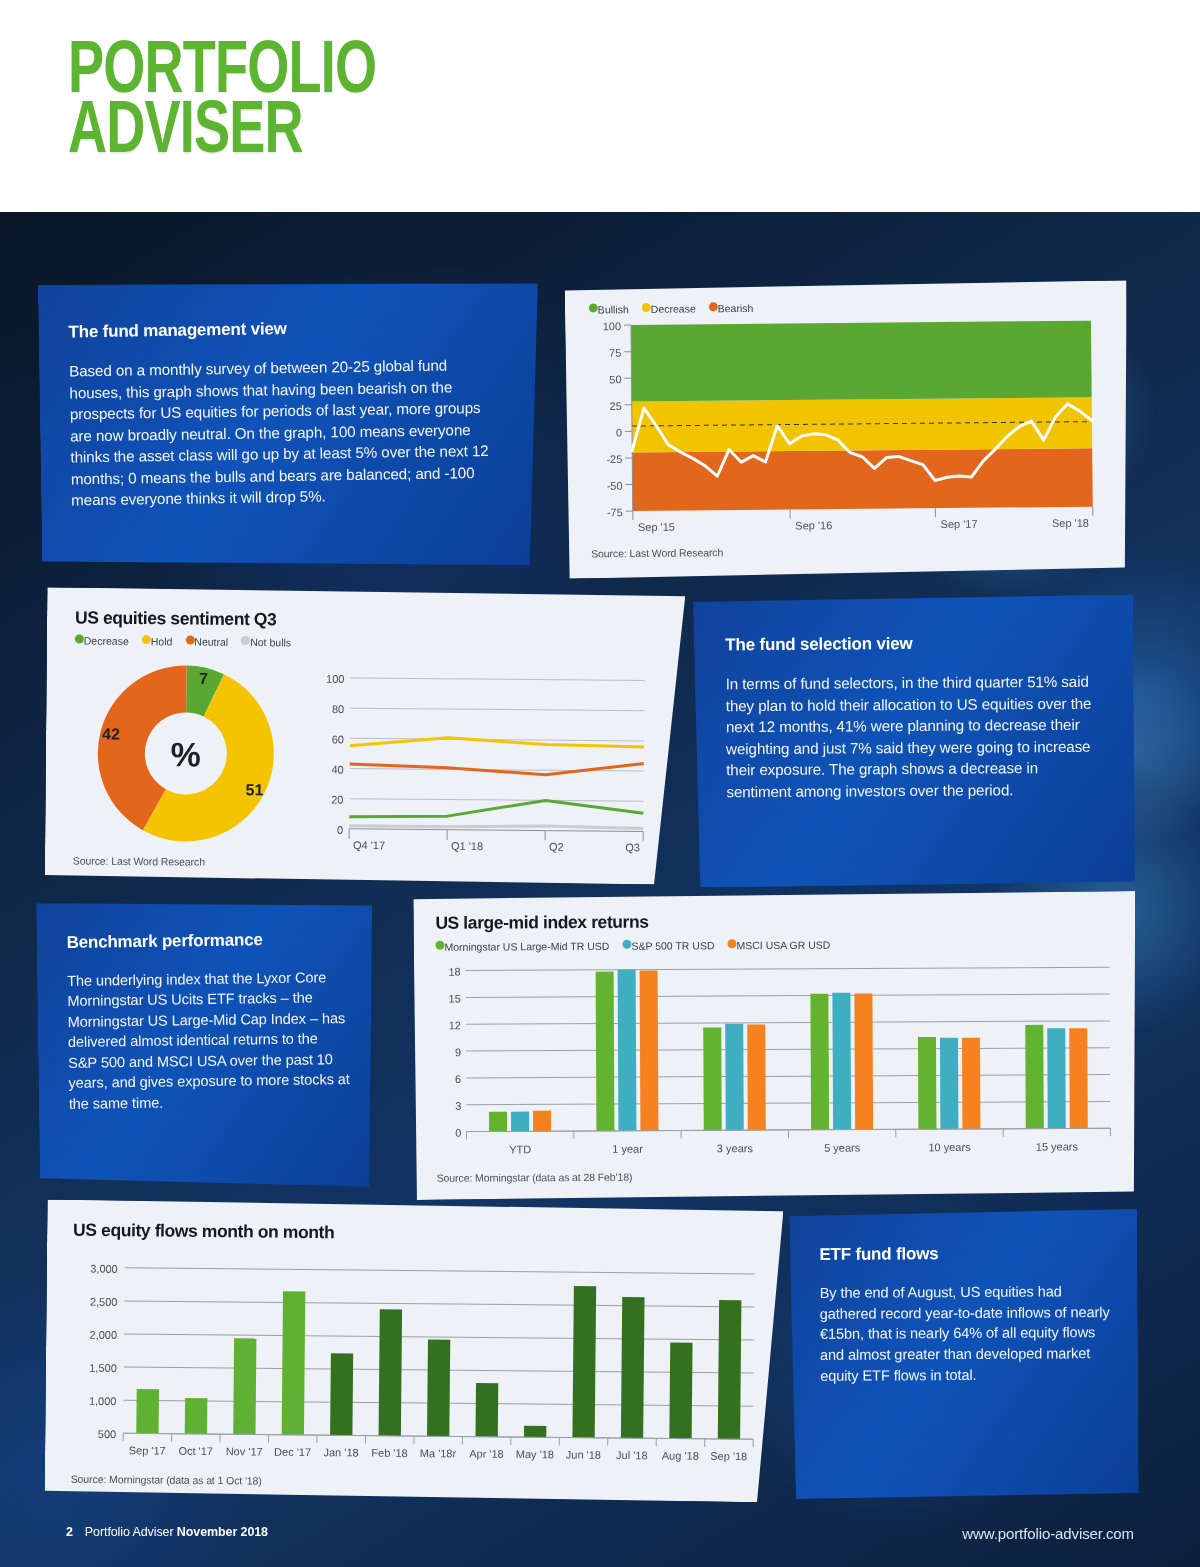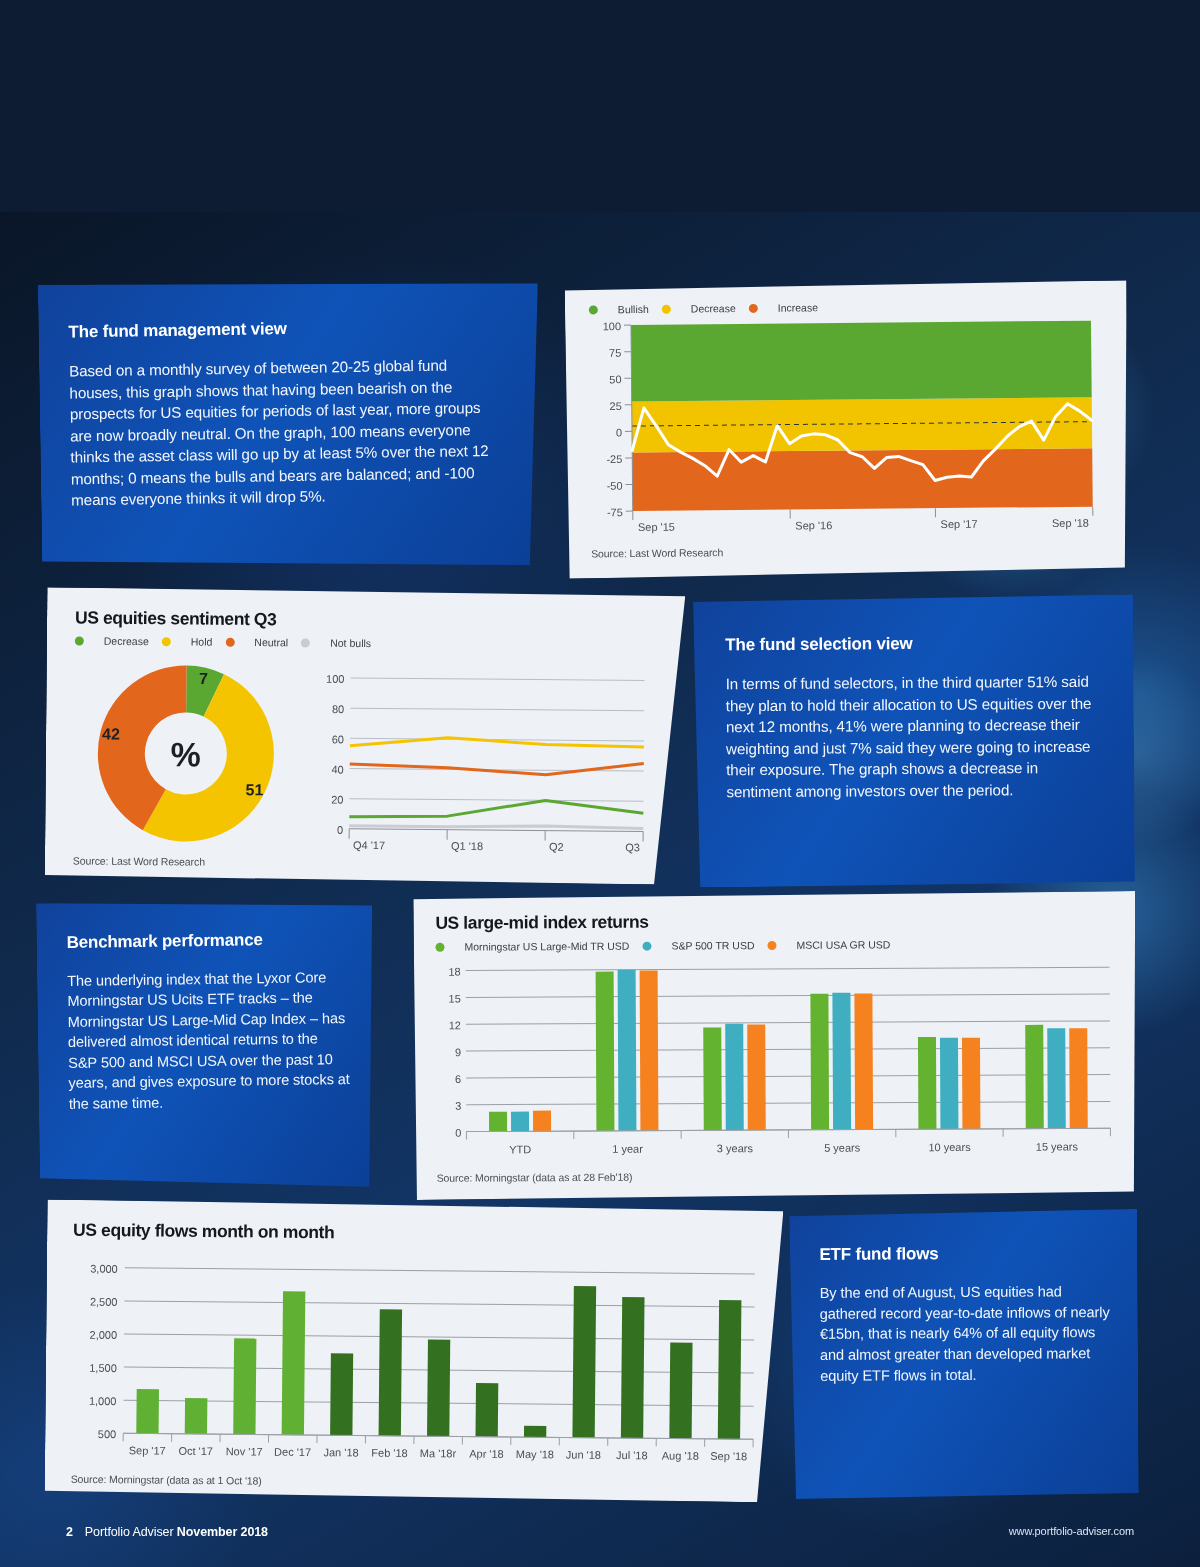--- a/index.html
+++ b/index.html
@@ -66,37 +66,37 @@
   .panel-body {
     font-size: 15.2px; line-height: 1.42; color: #f2f6fb; letter-spacing: -0.1px;
   }
   .chart-title {
     font-weight: bold; font-size: 17.5px; color: #16181c; letter-spacing: -0.4px;
   }
   .source {
     font-size: 10.5px; color: #4a4f57; letter-spacing: -0.1px;
   }
   .legend { display: flex; align-items: center; gap: 13px; }
-  .legend-item { display: flex; align-items: center; gap: 20px; font-size: 10.5px; color: #3b4048; white-space: nowrap; }
+  .legend-item { display: flex; align-items: flex-start; gap: 0; font-size: 10.5px; color: #3b4048; white-space: nowrap; }
   .dot { width: 9px; height: 9px; border-radius: 50%; display: inline-block; }
   .ax { font-size: 11px; fill: #4a4f57; }
 
   
   .footer {
     position: absolute; left: 0; bottom: 0; width: 1200px; height: 60px;
   }
   .footer-left {
     position: absolute; left: 66px; top: 18px; color: #ffffff;
     font-size: 12.5px; letter-spacing: -0.1px; white-space: nowrap;
   }
   .footer-left .pgnum { font-weight: bold; margin-right: 12px; }
   .footer-left .mon { font-weight: bold; }
   .footer-right {
     position: absolute; right: 66px; top: 18px; color: #dbe6f4;
-    font-size: 11px; letter-spacing: -0.1px;
+    font-size: 15px; letter-spacing: -0.1px;
   }
 
   
   #p-fm-view   { left: 40px;  top: 281px;  width: 500px; height: 288px;
                  transform: rotate(-0.9deg); clip-path: polygon(0 0, 100% 2.2%, 97.5% 100%, 0 96%); }
   #p-fm-chart  { left: 566px; top: 283px;  width: 562px; height: 293px;
                  transform: rotate(-0.55deg); clip-path: polygon(0 1.6%, 100% 0, 99.2% 98%, 0.4% 100%); }
   #p-sent      { left: 46px;  top: 590px;  width: 638px; height: 292px;
                  transform: rotate(0.5deg); clip-path: polygon(0 0, 100% 1.2%, 95.5% 100%, 0 98.6%); }
   #p-fs-view   { left: 694px; top: 596px;  width: 440px; height: 290px;
@@ -110,20 +110,26 @@
   #p-etf       { left: 790px; top: 1210px; width: 348px; height: 288px;
                  transform: rotate(-0.35deg); clip-path: polygon(0 1.8%, 100% 0, 100% 98.6%, 1.5% 100%); }
 
   .inner { position: absolute; inset: 0; padding: 26px 30px; }
 </style>
 </head>
 <body>
 
 <div id="page">
 
+  <div class="masthead">
+    <div class="logo">
+      <span>PORTFOLIO</span>
+      <span>ADVISER</span>
+    </div>
+  </div>
 
   <div class="bg"></div>
 
   <div class="panel blue-panel" id="p-fm-view">
     <div class="inner" style="padding:38px 40px 26px 30px;">
       <div class="panel-title">The fund management view</div>
       <div class="panel-body" style="margin-top:18px;">Based on a monthly survey of between 20-25 global fund houses, this graph shows that having been bearish on the prospects for US equities for periods of last year, more groups are now broadly neutral. On the graph, 100 means everyone thinks the asset class will go up by at least 5% over the next 12 months; 0 means the bulls and bears are balanced; and -100 means everyone thinks it will drop 5%.</div>
     </div>
   </div>
 
@@ -133,21 +139,21 @@
           <div class="legend-item">
             <span class="dot" style="background: rgb(90, 168, 50);"></span>
             <span>Bullish</span>
           </div>
           <div class="legend-item">
             <span class="dot" style="background: rgb(242, 196, 0);"></span>
             <span>Decrease</span>
           </div>
           <div class="legend-item">
             <span class="dot" style="background: rgb(226, 102, 28);"></span>
-            <span>Increase</span>
+            <span>Bearish</span>
           </div>
         </div>
       <svg id="svg-bands" width="508" height="222" viewBox="0 0 508 222" style="margin-top:4px;">
           <rect x="42" y="133.54285714285714" width="460" height="58.457142857142856" fill="#e2661c"></rect>
           <rect x="42" y="82.5257142857143" width="460" height="51.017142857142844" fill="#f2c400"></rect>
           <rect x="42" y="6" width="460" height="76.5257142857143" fill="#5aa832"></rect>
           <line x1="42" y1="106.97142857142858" x2="502" y2="106.97142857142858" stroke="#333" stroke-width="1" stroke-dasharray="5 4"></line>
           <line x1="35" y1="6" x2="42" y2="6" stroke="#8b9099" stroke-width="1"></line>
           <text x="32" y="11" text-anchor="end" class="ax">100</text>
           <line x1="35" y1="32.571428571428584" x2="42" y2="32.571428571428584" stroke="#8b9099" stroke-width="1"></line>

